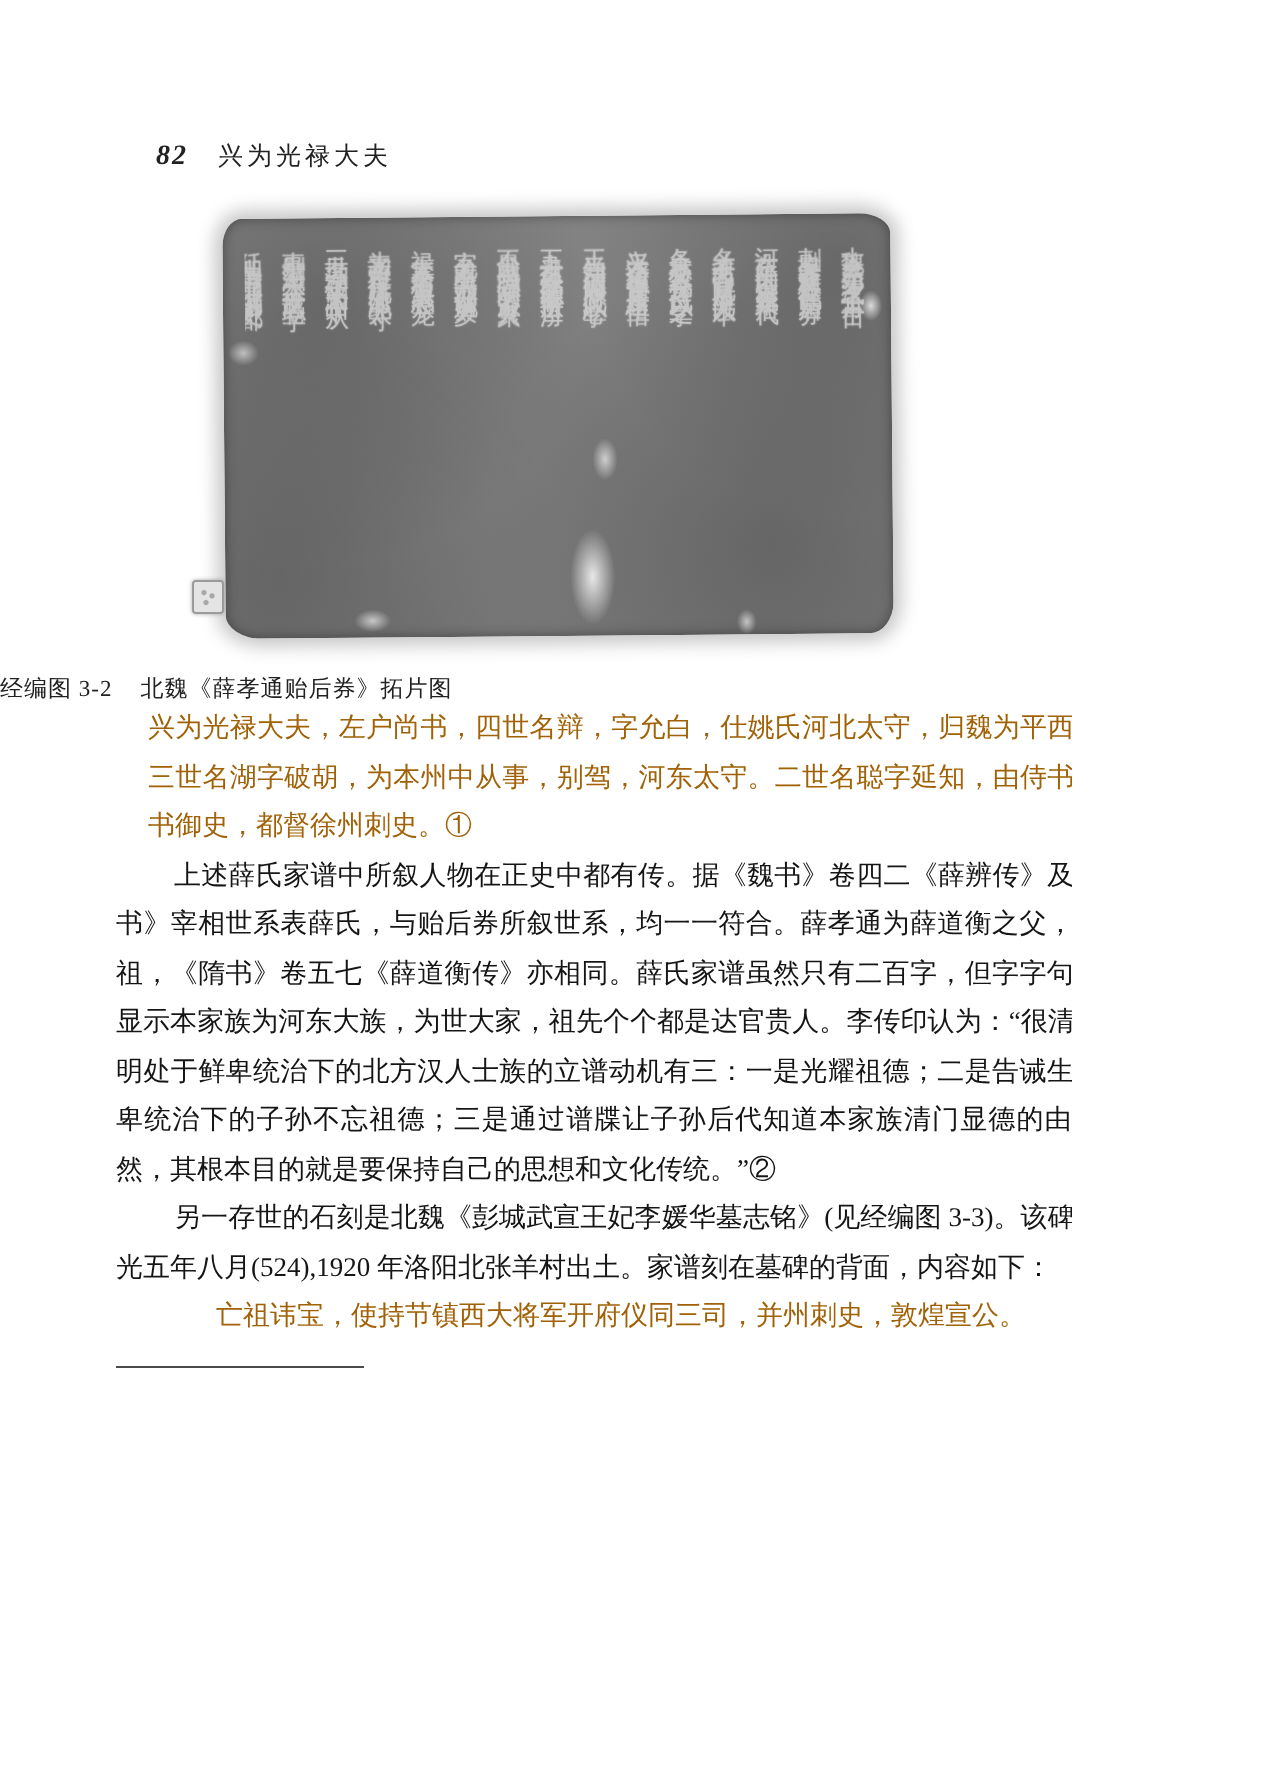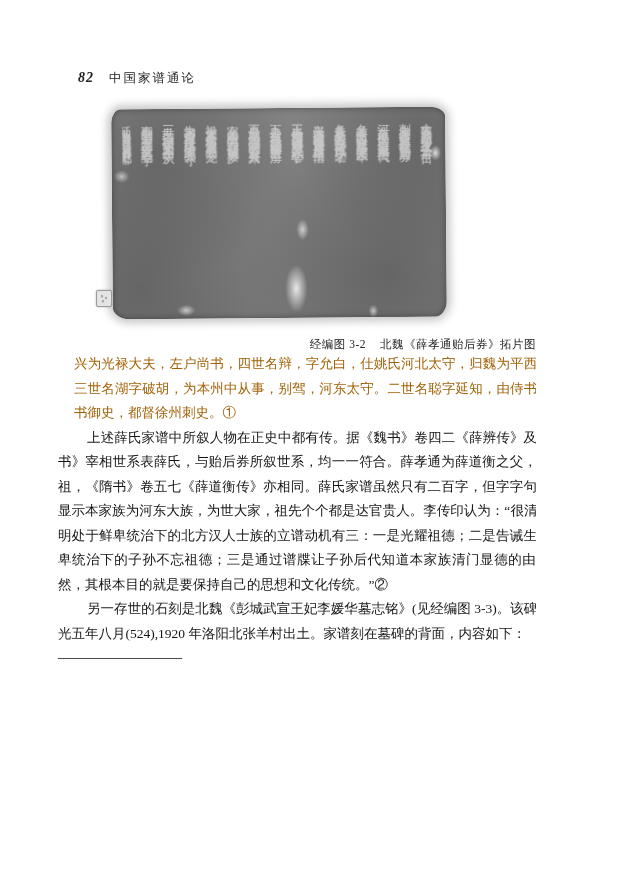--- a/index.html
+++ b/index.html
@@ -68,21 +68,21 @@
     box-shadow:0 0 2px rgba(120,120,120,.6);
   }
   .collector-seal::after {
     content:""; position:absolute; inset:2px;
     background:
       radial-gradient(circle at 30% 30%, #a7a7a7 1px, transparent 1.6px),
       radial-gradient(circle at 70% 45%, #a7a7a7 1px, transparent 1.6px),
       radial-gradient(circle at 40% 75%, #a7a7a7 1px, transparent 1.6px);
   }
   .figure-caption {
-    margin-top:11px; text-align:right;
+    margin-top:11px; text-align:left;
     font-size:11.5px; color:#222; letter-spacing:.5px;
   }
   .figure-caption .cap-label { margin-right:14px; }
 
   
   .content {
     position:absolute; top:352px; left:58px; width:520px;
     font-size:13.5px; line-height:24.5px;
     text-align:justify; color:#151515;
   }
@@ -100,21 +100,21 @@
   .fn { text-indent:2.6em; margin:0; }
   .fn .fn-marker { margin-right:9px; }
 </style>
 </head>
 <body>
 
 <div class="page">
 
   <div class="page-header">
     <span class="page-num">82</span>
-    <span class="book-title">中国家谱通论</span>
+    <span class="book-title">兴为光禄大夫</span>
   </div>
 
   <div class="figure-block">
     <div class="rubbing-wrap">
       <div class="rubbing-slab">
         <div class="rubbing-text">大魏大昌元年岁次壬子月十日
 刺史薛孝通慜敕世代贻后券
 河东薛氏为世大家兢乘后代
 名才秀出西官此后显光以本
 各未恳父数今远宫代以之学
@@ -134,20 +134,21 @@
     </div>
     <div class="figure-caption">
       <span class="cap-label">经编图 3-2</span><span>北魏《薛孝通贻后券》拓片图</span>
     </div>
   </div>
 
   <div class="content">
     <p class="quote-kai">兴为光禄大夫，左户尚书，四世名辩，字允白，仕姚氏河北太守，归魏为平西将军。三世名湖字破胡，为本州中从事，别驾，河东太守。二世名聪字延知，由侍书郎迁侍书御史，都督徐州刺史。①</p>
     <p class="para-indent">上述薛氏家谱中所叙人物在正史中都有传。据《魏书》卷四二《薛辨传》及《新唐书》宰相世系表薛氏，与贻后券所叙世系，均一一符合。薛孝通为薛道衡之父，薛收之祖，《隋书》卷五七《薛道衡传》亦相同。薛氏家谱虽然只有二百字，但字字句句都在显示本家族为河东大族，为世大家，祖先个个都是达官贵人。李传印认为：“很清楚地说明处于鲜卑统治下的北方汉人士族的立谱动机有三：一是光耀祖德；二是告诫生活于鲜卑统治下的子孙不忘祖德；三是通过谱牒让子孙后代知道本家族清门显德的由来。当然，其根本目的就是要保持自己的思想和文化传统。”②</p>
     <p class="para-indent">另一存世的石刻是北魏《彭城武宣王妃李媛华墓志铭》(见经编图 3-3)。该碑刻于正光五年八月(524),1920 年洛阳北张羊村出土。家谱刻在墓碑的背面，内容如下：</p>
+    <p class="quote-line quote-kai">亡祖讳宝，使持节镇西大将军开府仪同三司，并州刺史，敦煌宣公。</p>
 
     <hr class="footnote-rule">
 
     <div class="footnotes">
     </div>
   </div>
 
 </div>
 
 </body></html>

